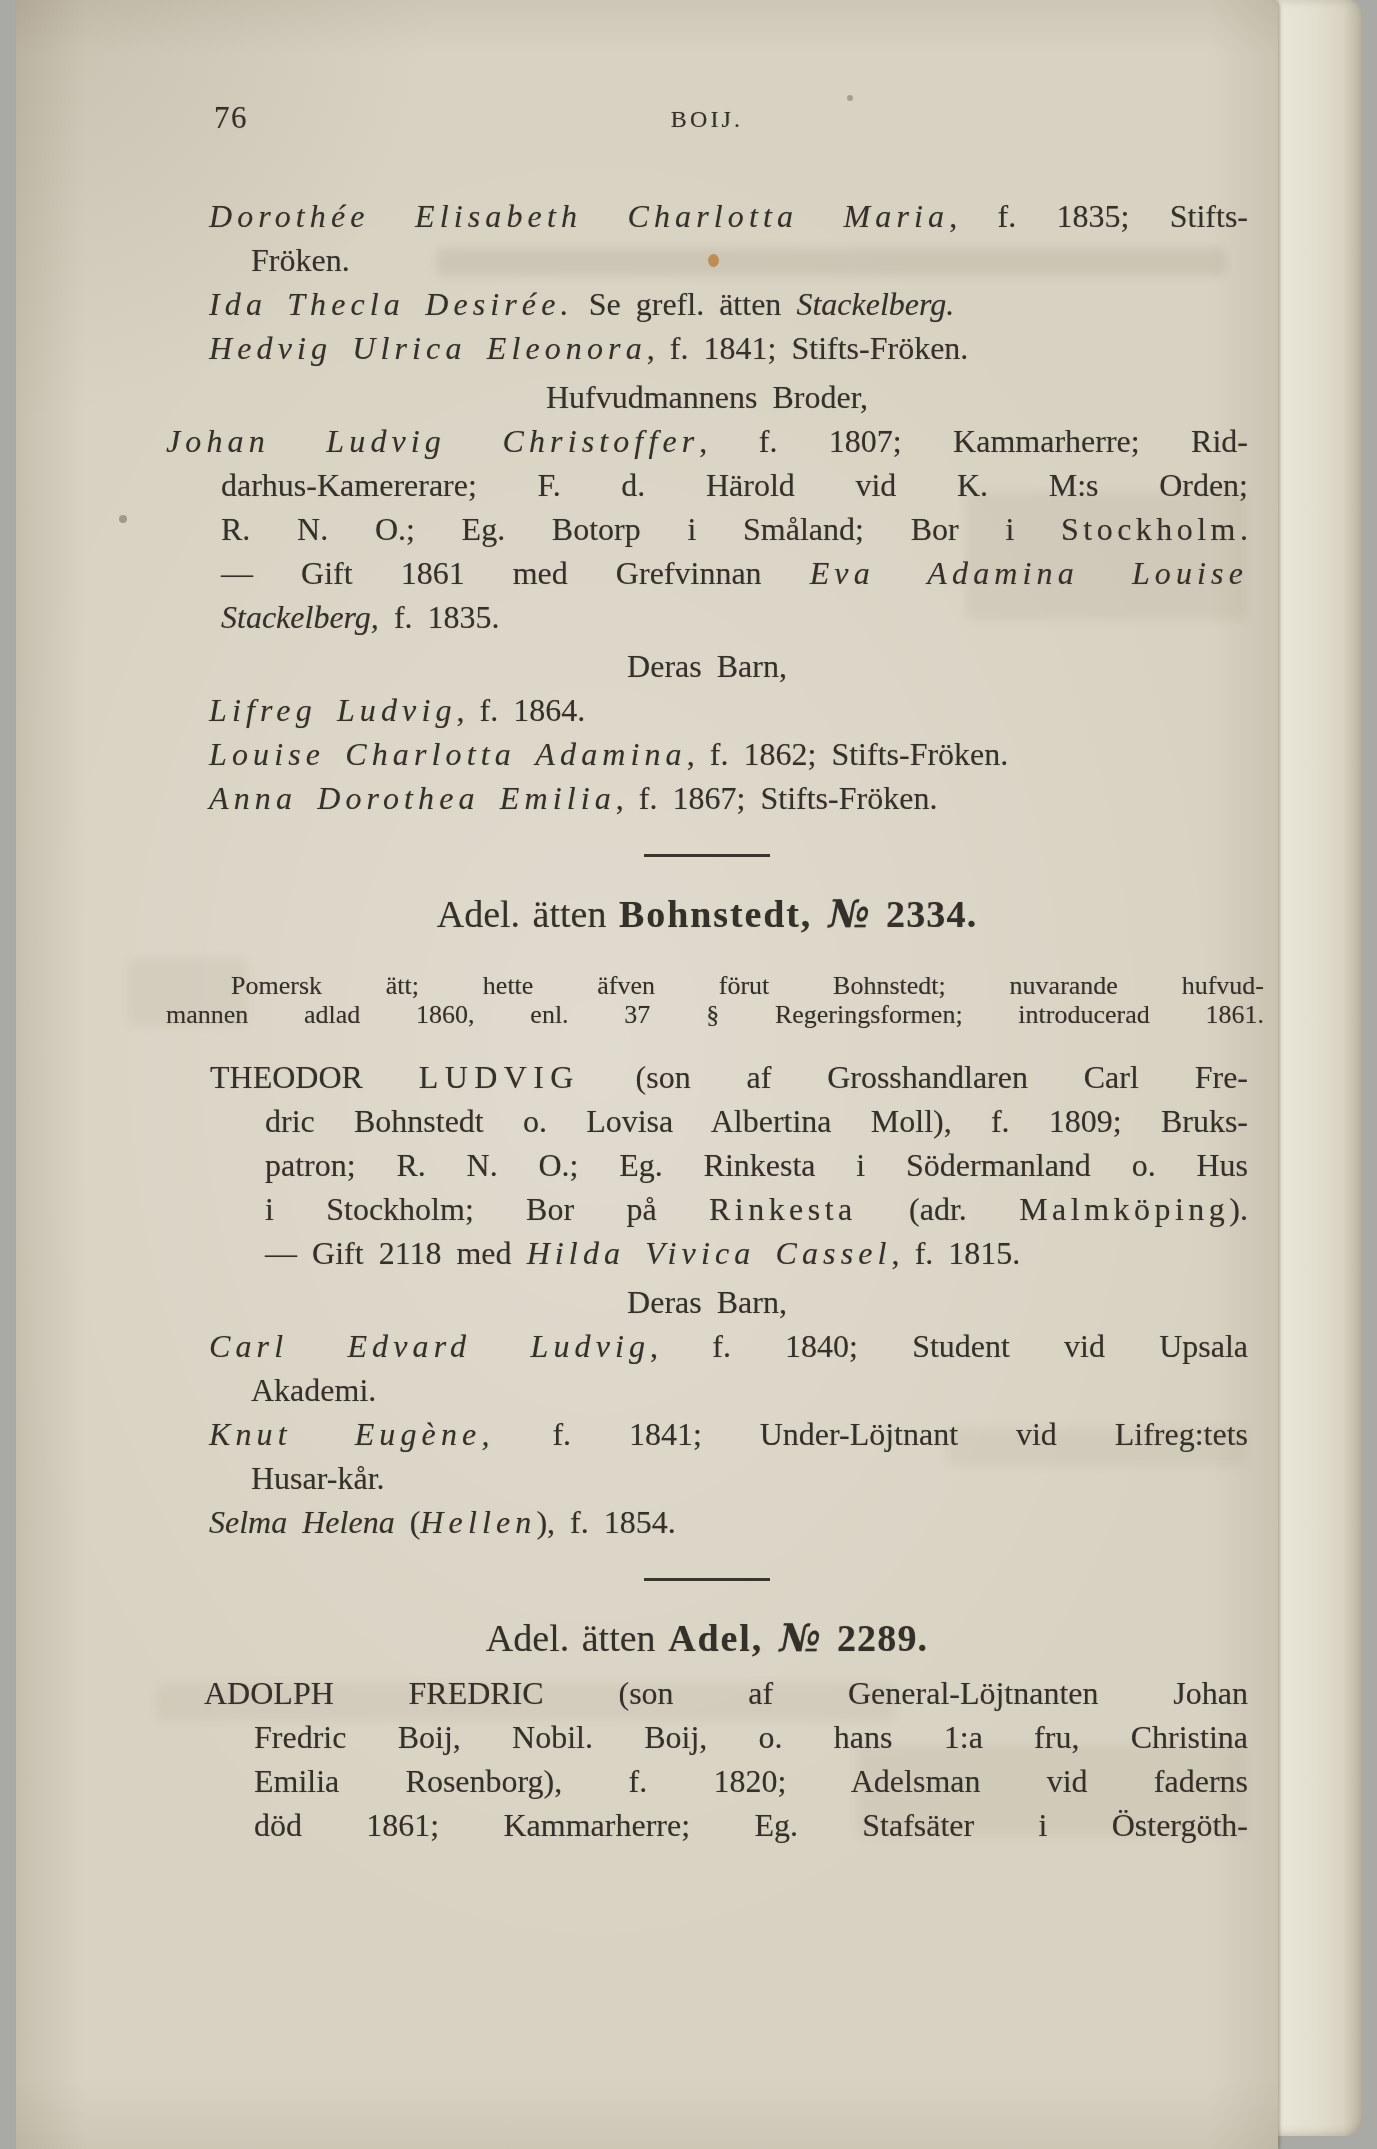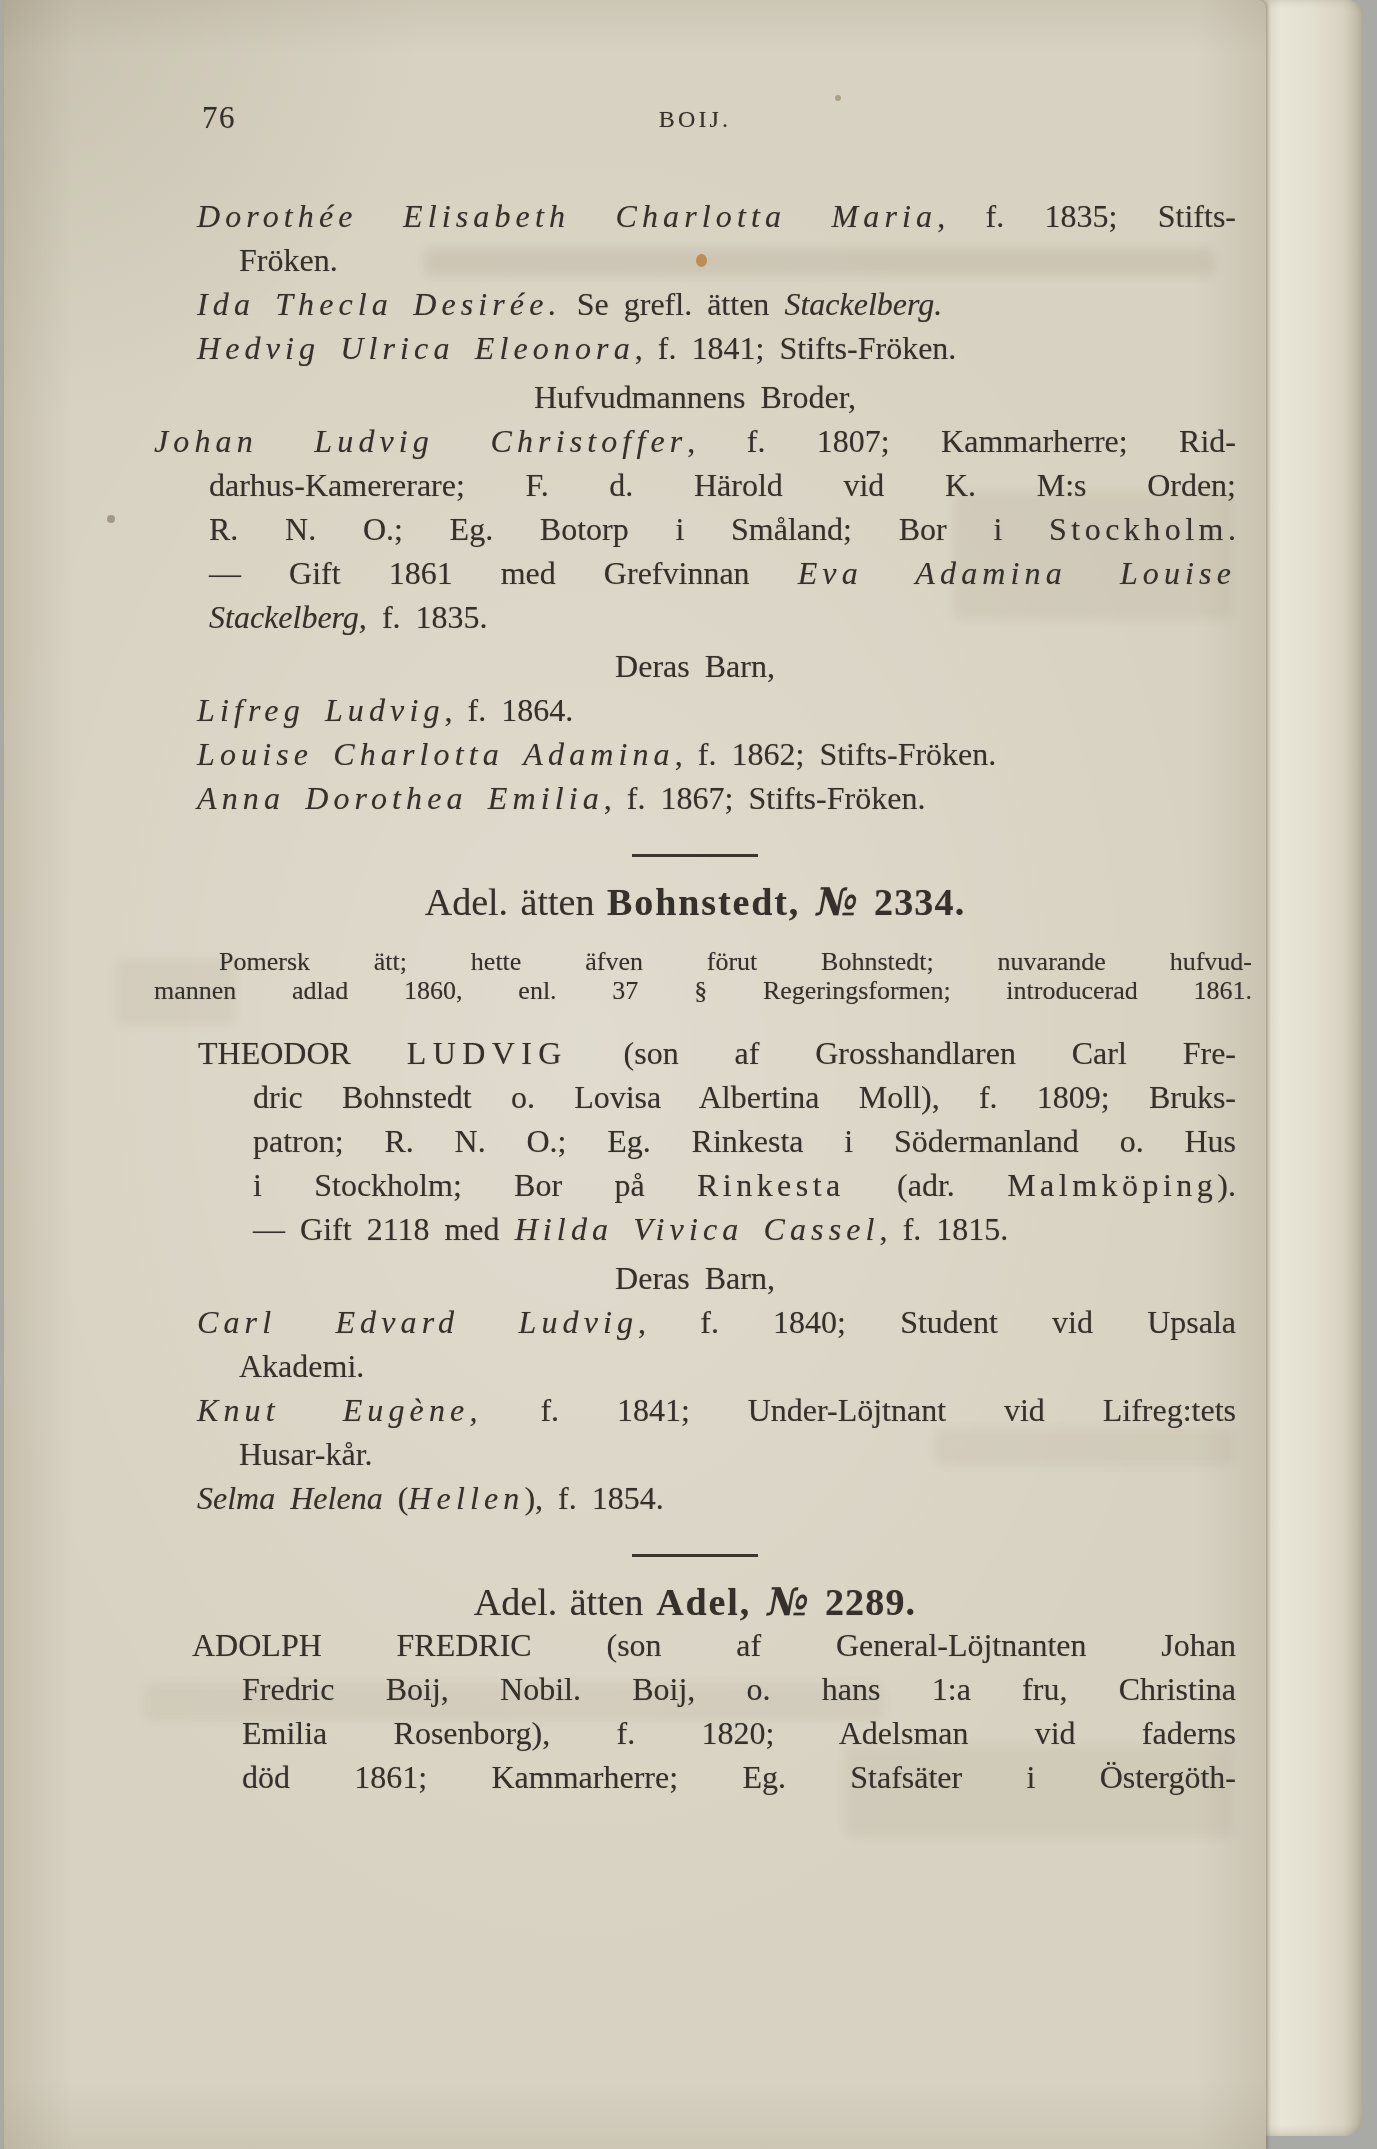--- a/index.html
+++ b/index.html
@@ -8,21 +8,21 @@
   
   .stack{
     position:absolute;left:1256px;top:0;width:104px;height:2136px;
     background:linear-gradient(90deg,#cfc9b8 0,#e9e5d7 22%,#e3dfcf 55%,#d7d2c1 82%,#bab3a1 100%);
     border-left:2px solid #b5ae9c;
     border-radius:0 14px 18px 0;
     box-shadow:inset 0 -6px 8px -4px rgba(90,80,55,.25), inset 0 6px 8px -5px rgba(90,80,55,.18);
   }
   
   .page{
-    position:absolute;left:4px;top:0;width:1262px;height:2149px;
+    position:absolute;left:16px;top:0;width:1262px;height:2149px;
     background-color:#d8d2c2;
     background-image:
       radial-gradient(ellipse 900px 1300px at 580px 1050px, rgba(255,255,255,.20), transparent 72%),
       linear-gradient(90deg, rgba(105,92,68,.16), rgba(105,92,68,0) 70px),
       linear-gradient(270deg, rgba(105,92,68,.13), rgba(105,92,68,0) 70px),
       linear-gradient(180deg, rgba(105,92,68,.10), rgba(105,92,68,0) 55px),
       linear-gradient(0deg, rgba(105,92,68,.10), rgba(105,92,68,0) 70px),
       radial-gradient(circle at 0% 0%, rgba(100,88,65,.14), transparent 420px);
     border-radius:0 8px 0 0;
     box-shadow:2px 0 3px rgba(80,70,48,.35);
@@ -42,21 +42,21 @@
   .entry{margin:0;}
   .ind-sm{padding-left:85px;}  .ind-sm .ln:first-child{margin-left:-42px;}
   .ind-lg{padding-left:55px;}  .ind-lg .ln:first-child{margin-left:-55px;}
   .ind-md{padding-left:88px;}  .ind-md .ln:first-child{margin-left:-50px;}
 
   .centerline{text-align:center;margin-top:5px;}
 
   .rule{width:126px;height:0;border:0;border-top:3px solid #3b362d;
         margin:34px auto 0;filter:blur(.4px);}
 
-  .heading{margin-top:24px;text-align:center;font-size:38px;line-height:42px;word-spacing:.08em;}
+  .heading{margin-top:24px;text-align:center;font-size:38px;line-height:66px;word-spacing:.08em;}
   .seg-hb{font-weight:bold;letter-spacing:.05em;}
   .seg-no{font-family:"DejaVu Serif",serif;font-weight:bold;font-style:italic;}
   .seg-hn{font-weight:bold;letter-spacing:.03em;}
 
   .petit{margin-top:24px;font-size:26px;line-height:29px;word-spacing:.12em;margin-right:-16px;}
   .petit .ln:first-child{text-indent:65px;}
   .petit + .entry{margin-top:26px;margin-left:44px;}
 
   .seg-i{font-style:italic;}
   .seg-is{font-style:italic;letter-spacing:.16em;}

